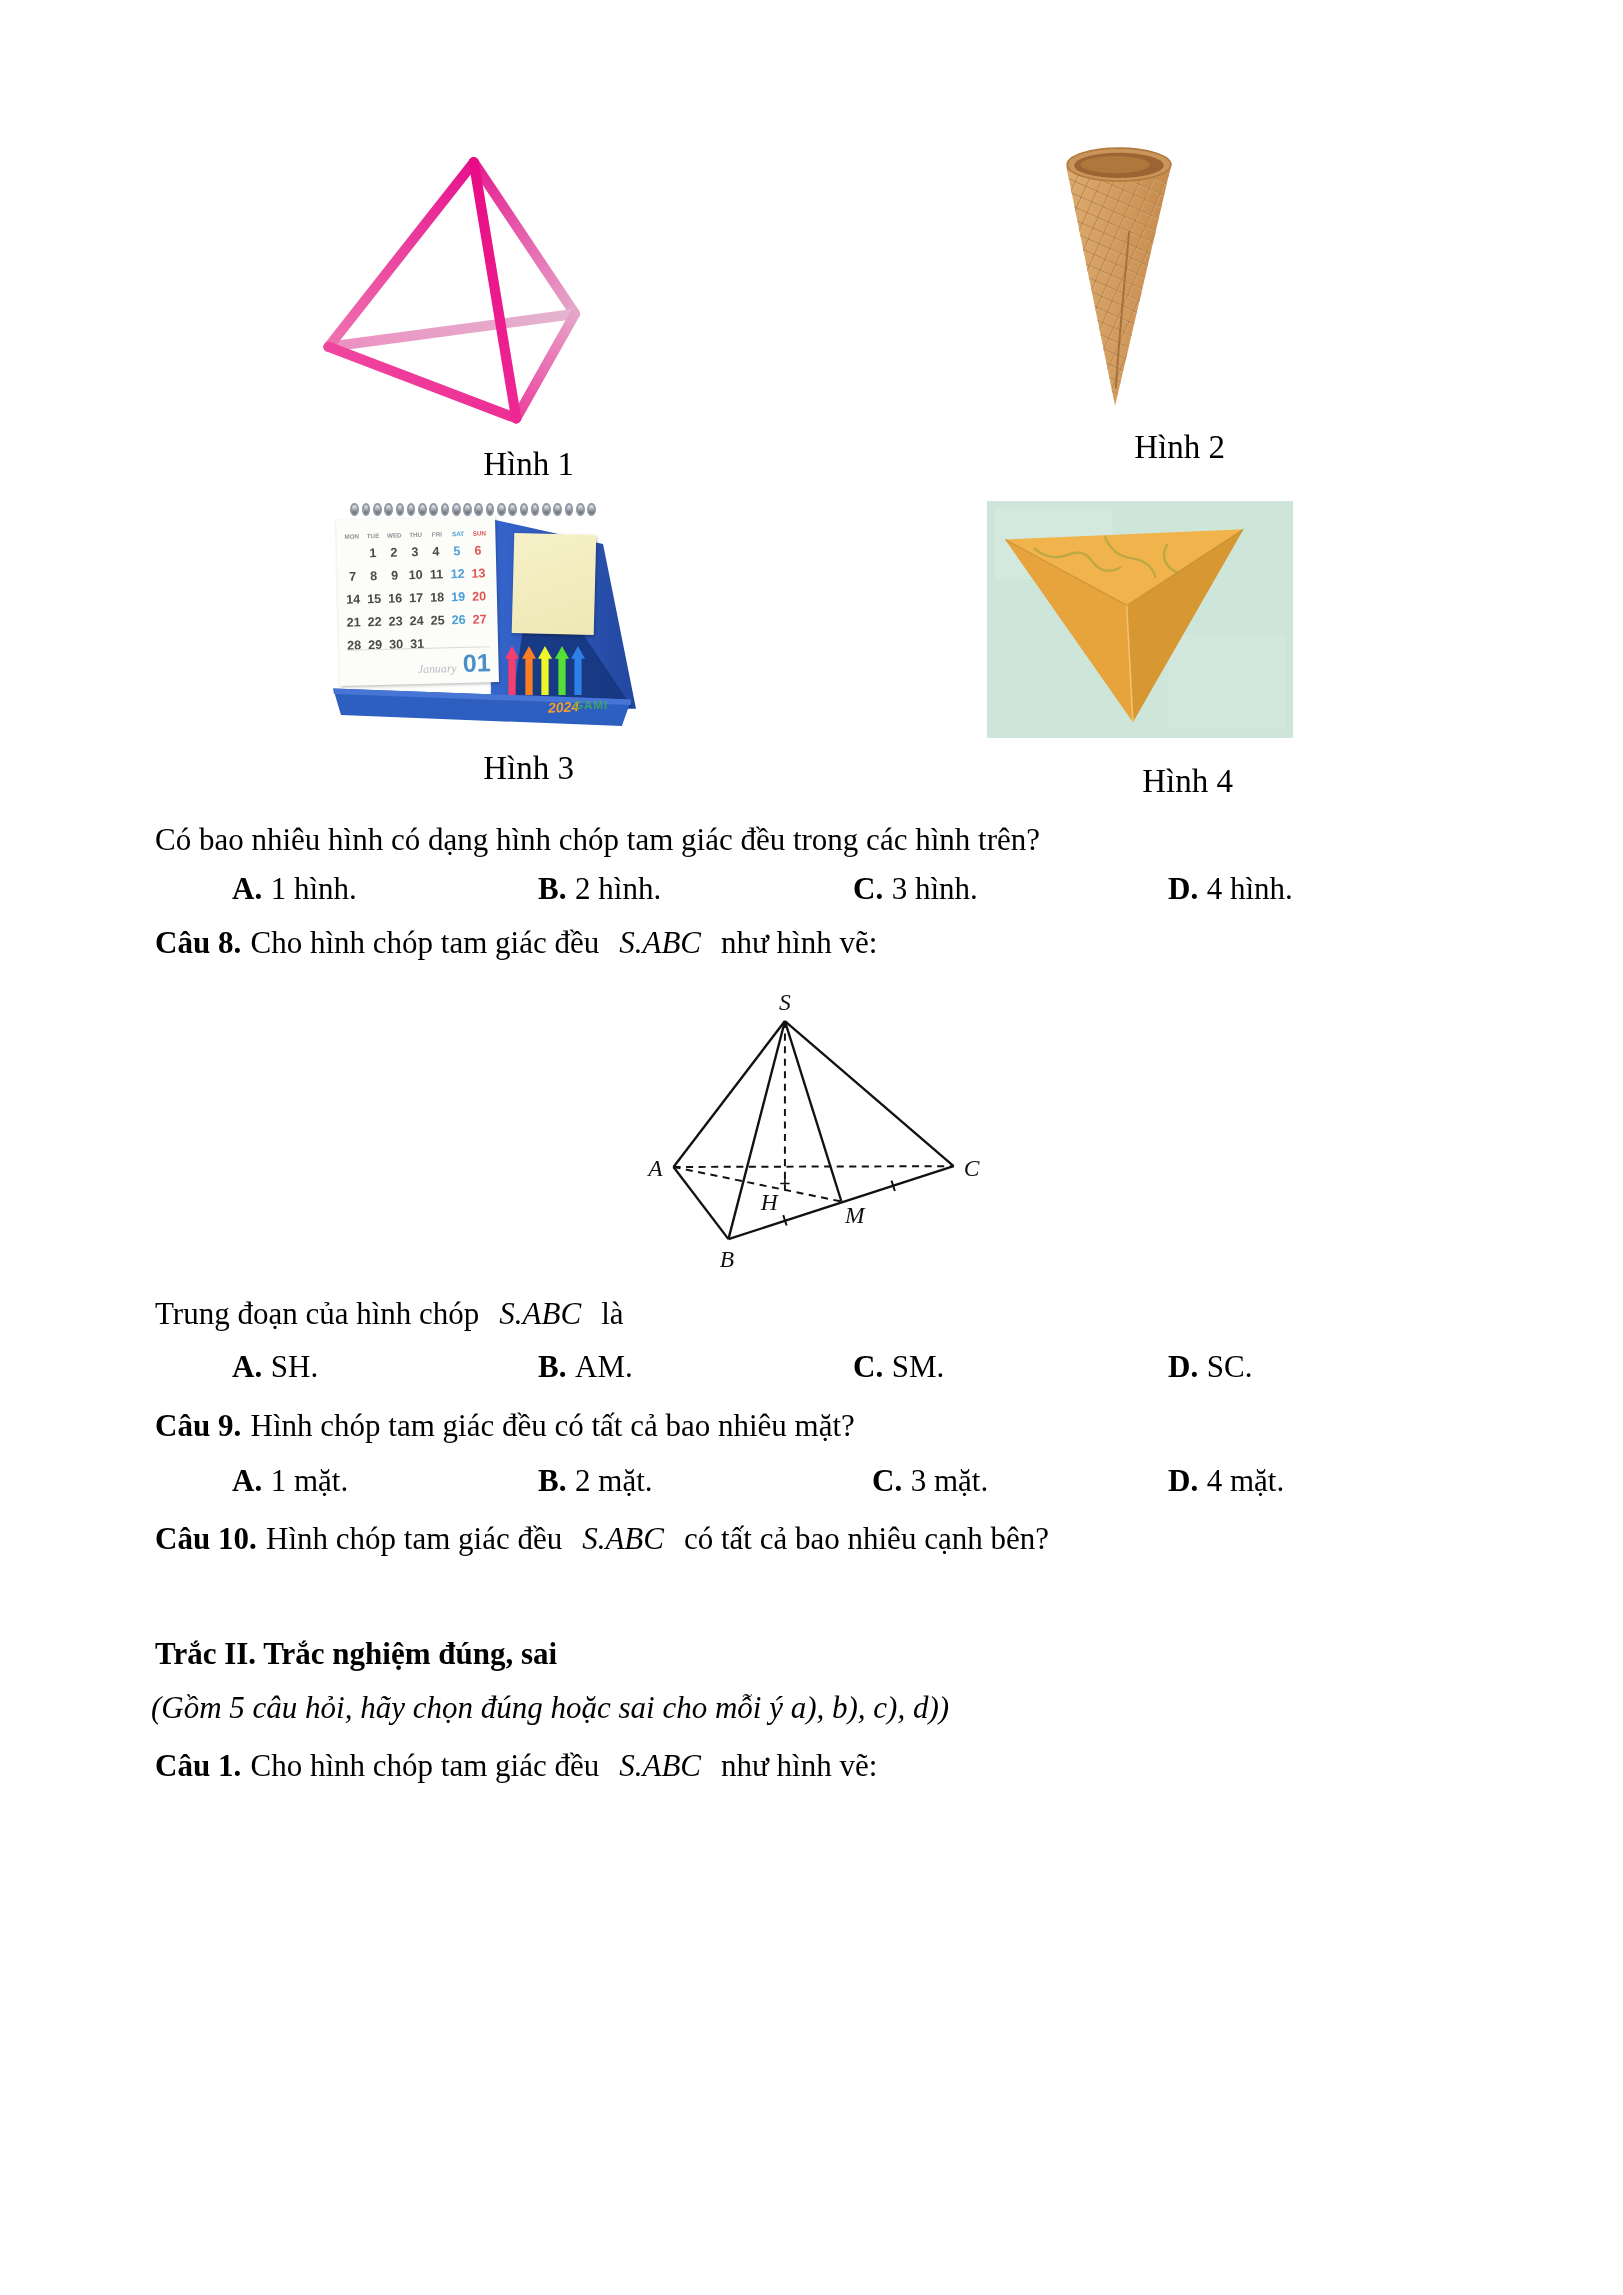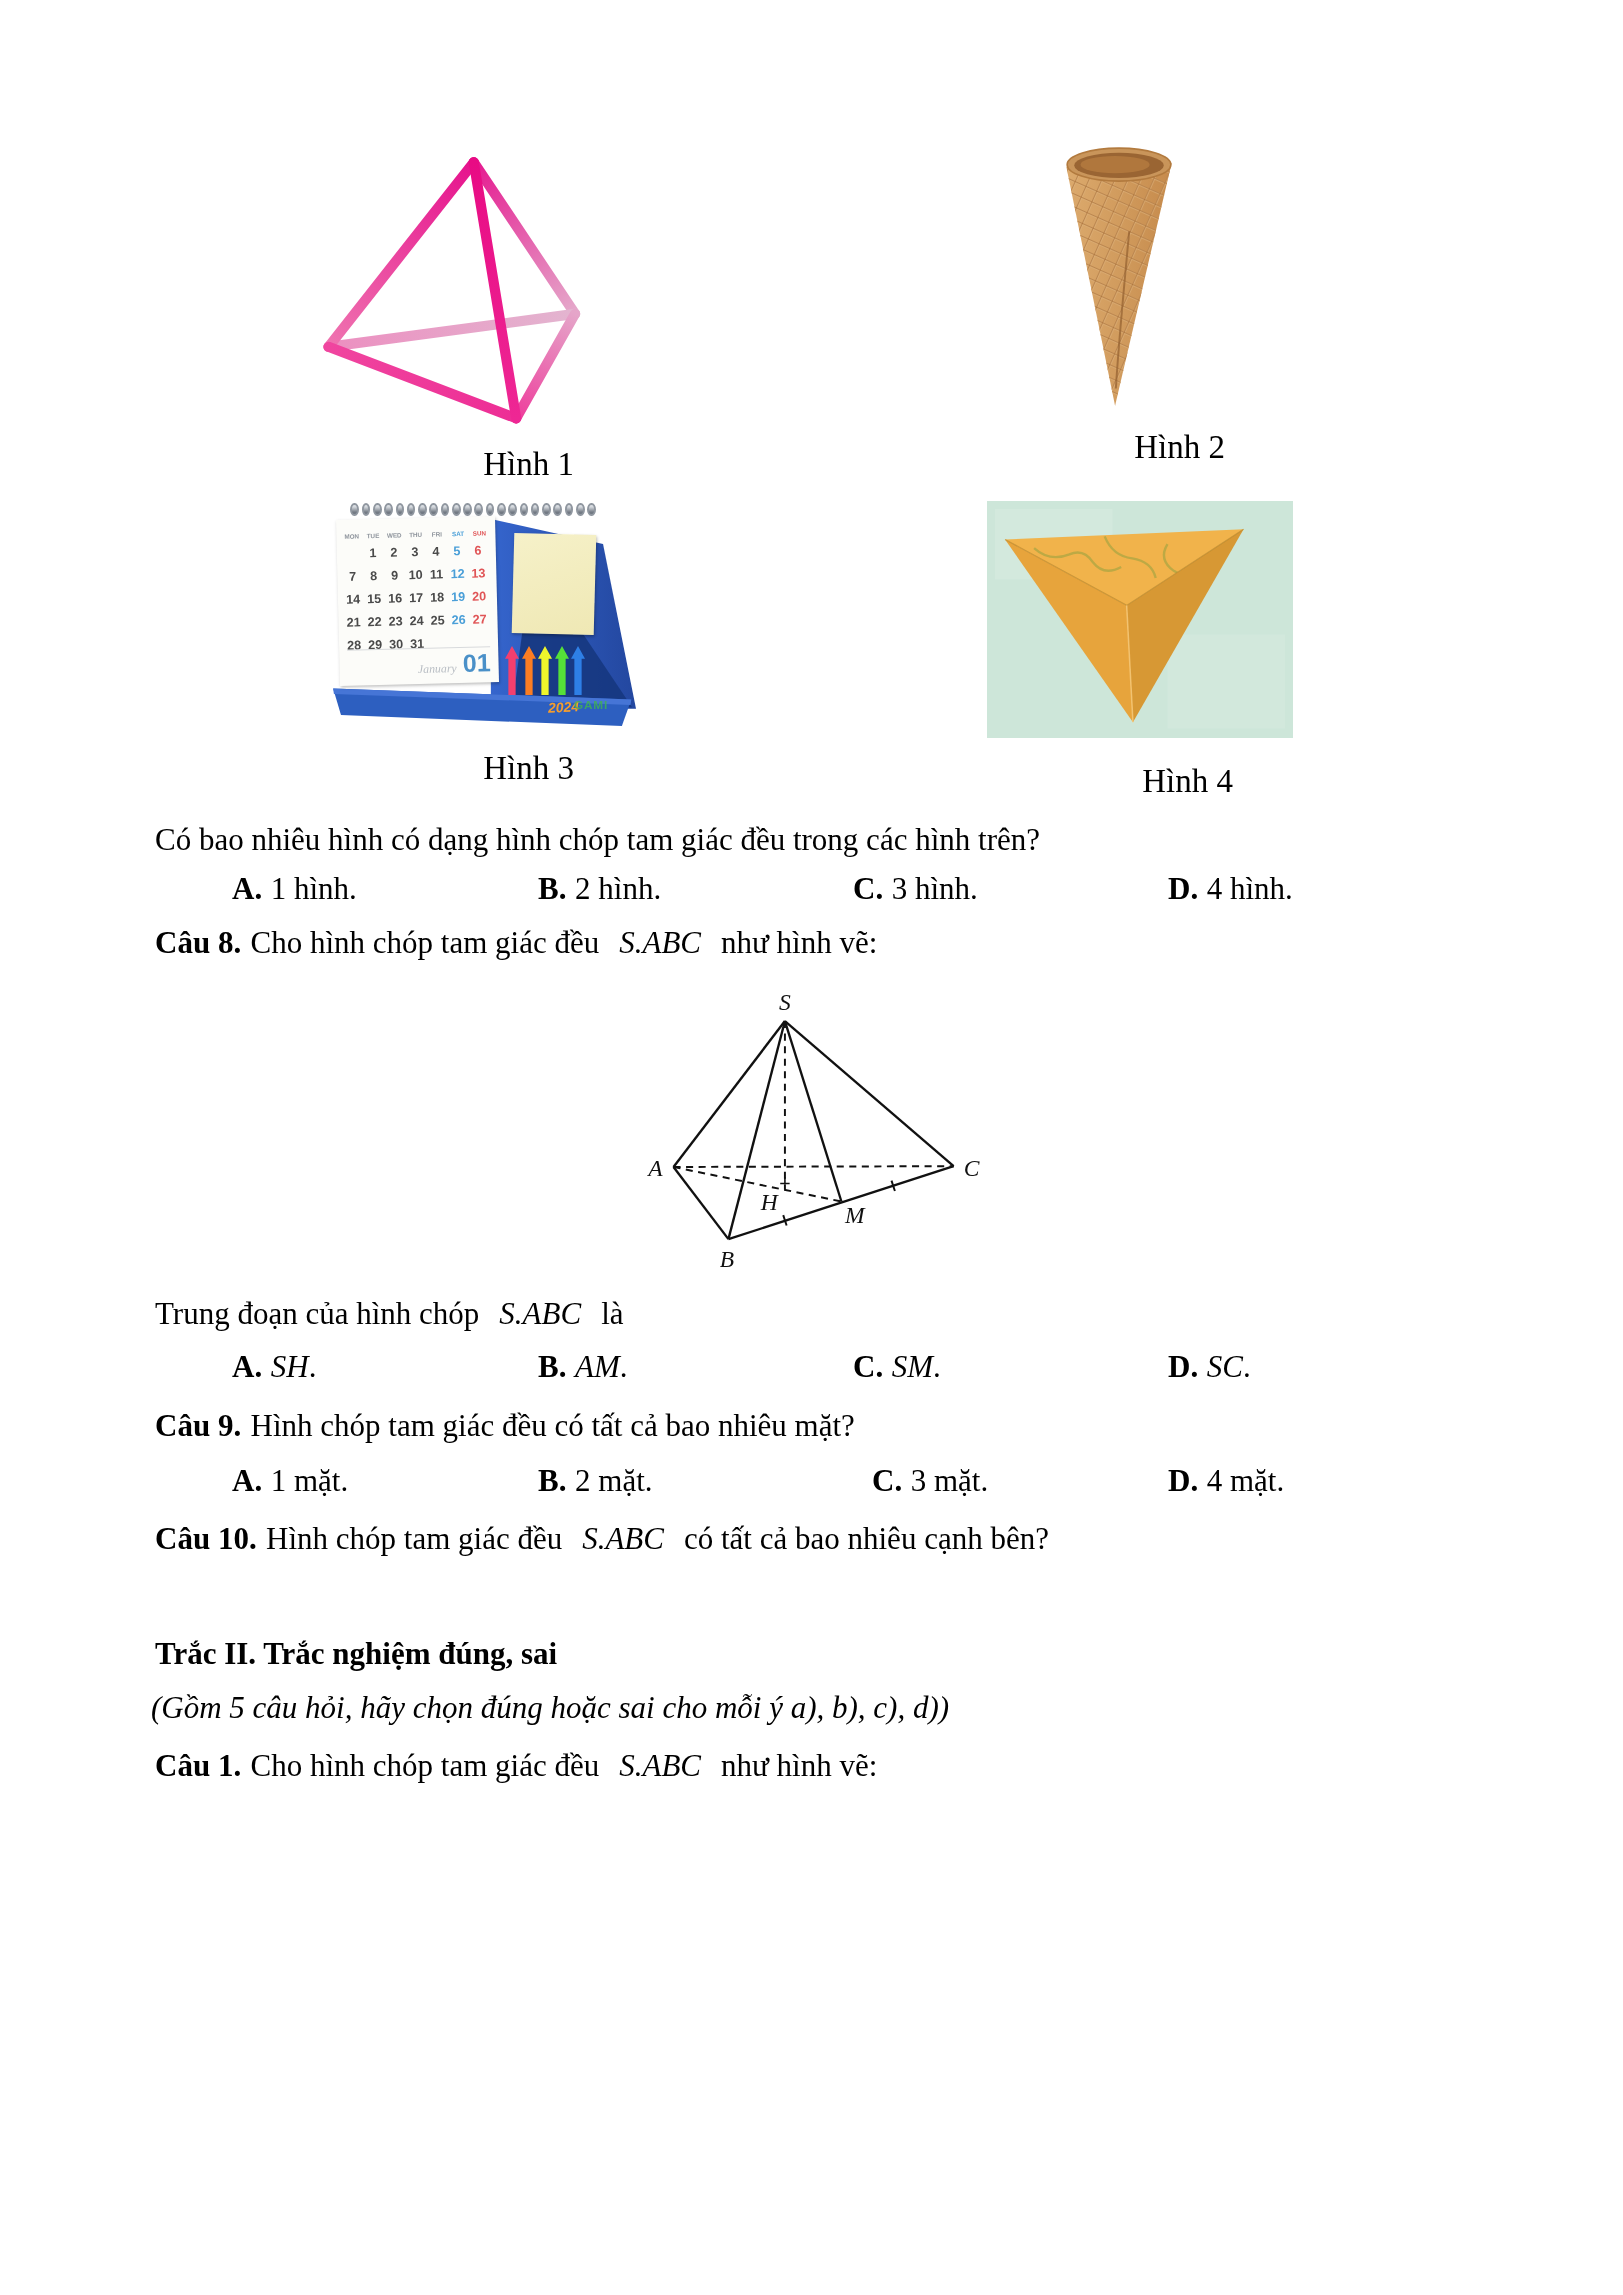--- a/index.html
+++ b/index.html
@@ -4,21 +4,21 @@
 <style>
   html,body{margin:0;padding:0;background:#ffffff;}
   #canvas{position:relative;width:1623px;height:2295px;background:#ffffff;overflow:hidden;
           font-family:"Liberation Serif","DejaVu Serif",serif;color:#000;}
   .line{position:absolute;font-size:31px;line-height:1.2;white-space:nowrap;}
   .ql{font-weight:bold;margin-right:9.4px;}
   .math{font-style:italic;margin:0 20px;}
   .row{position:absolute;left:0;top:0;width:1623px;height:39px;}
   .opt{position:absolute;font-size:31px;white-space:nowrap;}
   .ol{font-weight:bold;margin-right:8.6px;}
-  .om{font-style:italic;}
+  .om{}
   .caption{position:absolute;font-size:33px;text-align:right;white-space:nowrap;}
   .b{font-weight:bold;}
   .i{font-style:italic;}
   .fig{position:absolute;}
   
   #fig3{width:306px;height:228px;}
   .cal-page{position:absolute;left:6.3px;top:17.3px;width:159px;height:166px;background:#fcfcf9;
             transform:rotate(-1.4deg);transform-origin:top left;box-shadow:0.8px 1.6px 3.1px rgba(0,0,0,.25);}
   .cal-head{position:absolute;left:4.7px;top:12.6px;width:149px;display:flex;}
   .wd{flex:1;font-family:"Liberation Sans",sans-serif;font-size:6.3px;color:#8e949c;text-align:center;font-weight:bold;}

